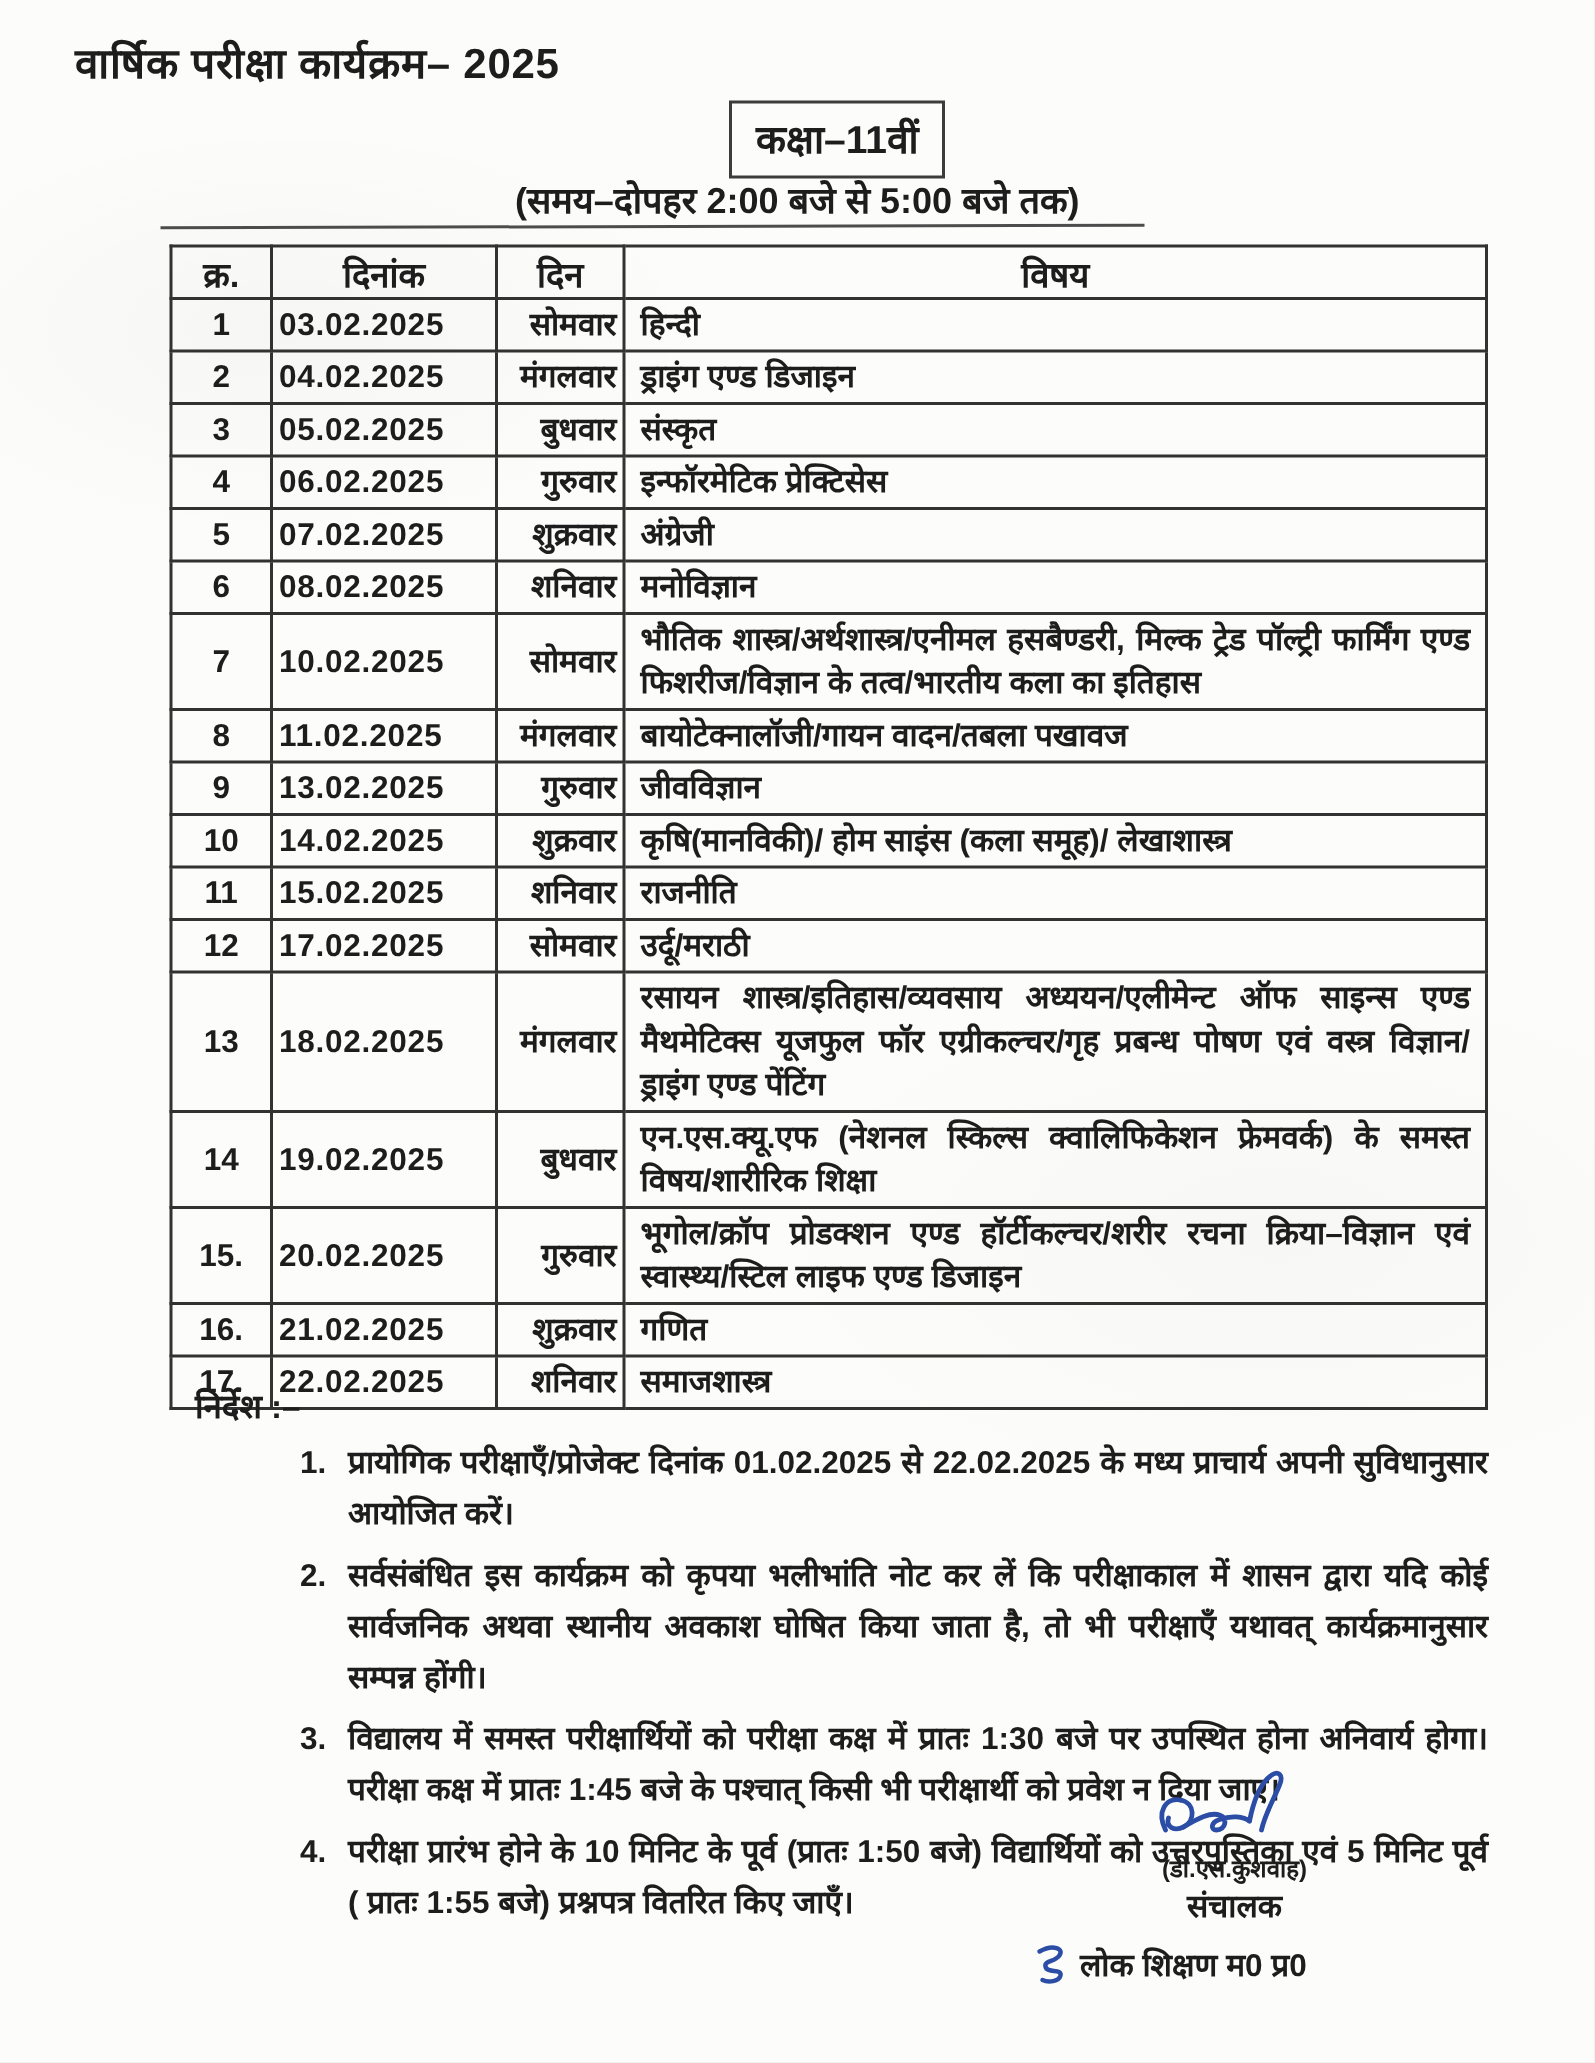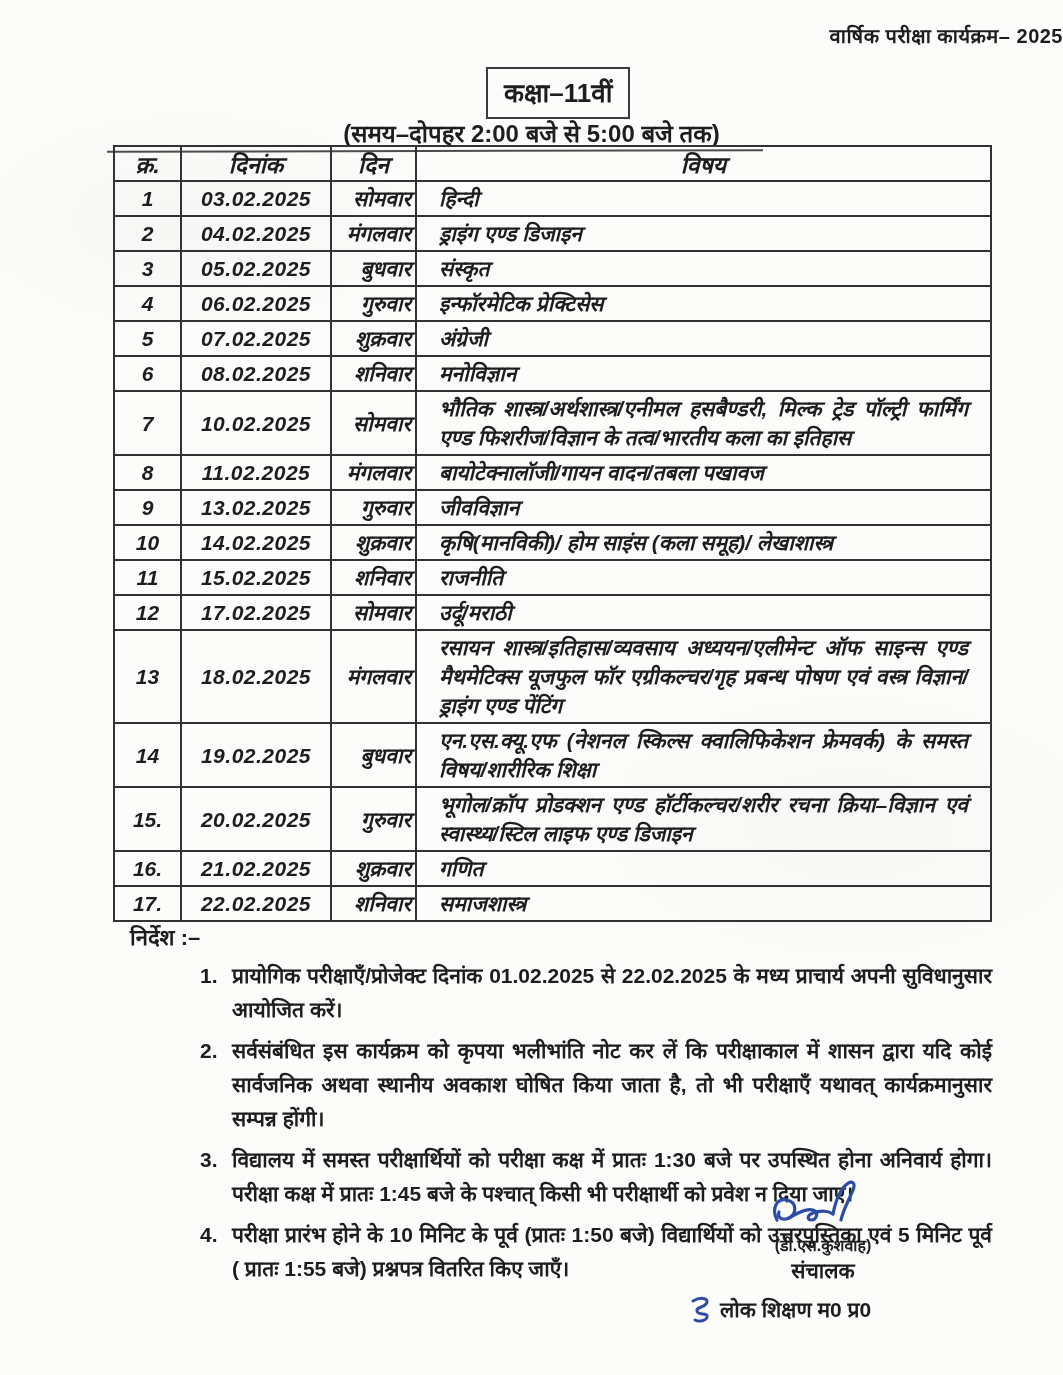--- a/index.html
+++ b/index.html
@@ -11,66 +11,65 @@
     background:#fcfcfa;
     background-image:
       radial-gradient(ellipse 400px 200px at 18% 16%, rgba(0,0,0,0.025), transparent 70%),
       radial-gradient(ellipse 500px 260px at 80% 60%, rgba(0,0,0,0.02), transparent 70%);
     color:#1d1d1d;
     font-family:"Liberation Sans","DejaVu Sans",sans-serif;
     overflow:hidden;
   }
   .doc-title {
     position:absolute; top:22px; left:0; width:1063px;
-    padding-left:38px;
-    text-align:right;
-    font-size:20px; font-weight:bold;
+    padding-left:50px;
+    text-align:left;
+    font-size:28px; font-weight:bold;
     letter-spacing:0.5px;
   }
   .class-box {
     position:absolute; top:67px; left:486px;
     border:2px solid #3c3c3c;
     padding:5px 16px 7px 16px;
     font-size:26px; font-weight:bold;
     background:#fcfcfa;
   }
   .time-note {
     position:absolute; top:116px; left:0; width:1063px;
     text-align:center;
     font-size:24px; font-weight:bold;
   }
   .head-rule {
     position:absolute; top:150px; left:107px; width:656px;
     border-bottom:2px solid #4c4c4c;
     transform:rotate(-0.15deg);
   }
   table.exam-table {
-    position:absolute; top:145px; left:113px;
+    position:absolute; top:163px; left:113px;
     width:877px;
     border-collapse:collapse;
     table-layout:fixed;
-    font-style:italic;
   }
   .exam-table th, .exam-table td {
     border:2px solid #323232;
     vertical-align:middle;
   }
   .exam-table th {
     font-size:23px; font-weight:bold;
     height:35px; text-align:center;
   }
   .exam-table td { font-size:21px; font-weight:bold; line-height:29px; padding:2px 4px; }
   .exam-table col.c0 { width:67px; }
   .exam-table col.c1 { width:150px; }
   .exam-table col.c2 { width:85px; }
   .exam-table col.c3 { width:575px; }
   .exam-table td.c0 { text-align:center; }
-  .exam-table td.c1 { text-align:center; letter-spacing:0.5px; }
+  .exam-table td.c1 { text-align:left; letter-spacing:0.5px; }
   .exam-table td.c2 { text-align:right; }
-  .exam-table td.c3 { text-align:justify; padding:2px 22px; }
+  .exam-table td.c3 { text-align:justify; padding:2px 10px; }
   .exam-table tr.single td { height:30px; }
 
   .instructions {
     position:absolute; top:893px; left:130px; width:862px;
   }
   .instructions .inst-head {
     font-size:22px; font-weight:bold; margin-bottom:8px;margin-top:28px;
   }
   .inst-item {
     display:flex; gap:8px;

